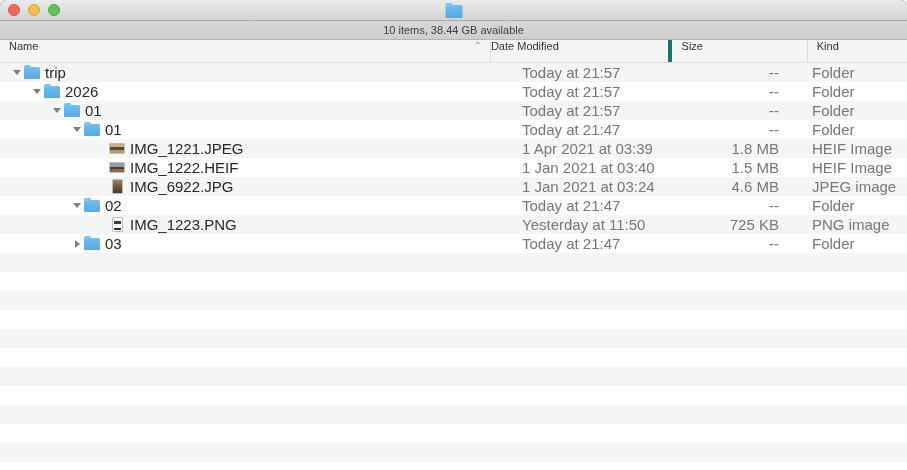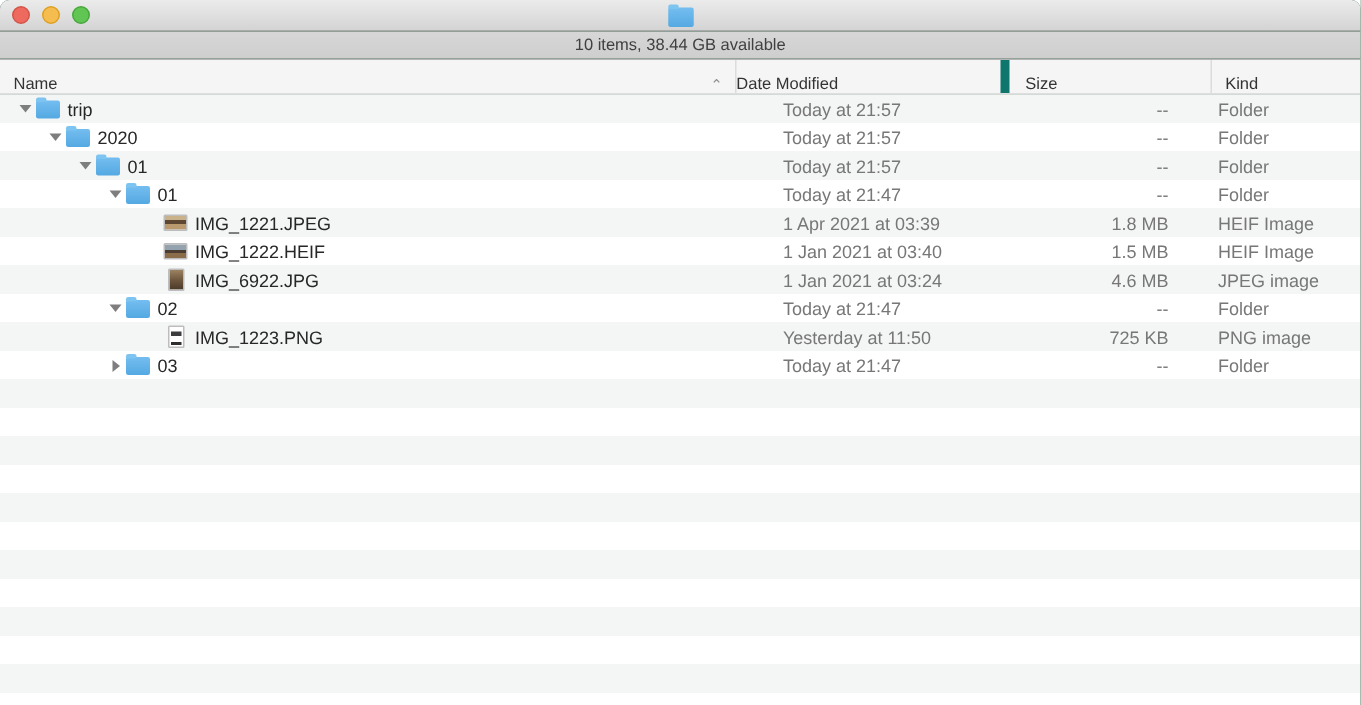--- a/index.html
+++ b/index.html
@@ -55,38 +55,38 @@
 
   
   .colheaders {
     height: 23px;
     background: #f5f5f6;
     border-bottom: 1px solid #dedede;
     display: flex;
     font-size: 11px; color: #333333;
     align-items: stretch;
   }
-  .colheaders .hcell { display: flex; align-items: flex-end; }
+  .colheaders .hcell { display: flex; align-items: flex-start; }
   .h-name { width: 510px; padding-left: 9px; justify-content: space-between; }
   .h-date { width: 185px; border-left: 1px solid #dcdcdc; }
-  .h-size { width: 108px; padding-left: 10px; border-left: 6px solid #0f766e; }
+  .h-size { width: 108px; padding-left: 10px; border-left: 4px solid #0f766e; }
   .h-kind { width: 104px; padding-left: 9px;  border-left: 1px solid #dcdcdc; margin-left: 35px; }
   .sort-chevron {
     color: #8f8f8f; font-size: 10px; margin-right: 8px;
     line-height: 1; transform: translateY(1px);
   }
 
   
   .list {
     height: 407px;
     background: repeating-linear-gradient(180deg,
       #f4f5f5 0px, #f4f5f5 19px,
       #ffffff 19px, #ffffff 38px);
   }
-  .row { height: 19px; display: flex; align-items: center; font-size: 12px; }
+  .row { height: 19px; display: flex; align-items: center; font-size: 15px; }
   .cell { display: flex; align-items: center; height: 100%; }
   .c-name { width: 510px; color: #272727; overflow: hidden; white-space: nowrap; }
   .c-date { width: 185px; padding-left: 12px; color: #777777; }
   .c-size { width: 108px; padding-right: 24px; justify-content: flex-end; color: #777777; }
   .c-kind { width: 104px; padding-left: 9px; color: #777777; }
 
   .indent { display: inline-block; height: 1px; flex: none; }
   .tri { width: 14px; flex: none; display: flex; align-items: center; justify-content: center; }
   .tri.down::after {
     content: ""; border-left: 4px solid transparent; border-right: 4px solid transparent;
@@ -162,21 +162,21 @@
         <div class="cell c-size">--</div>
         <div class="cell c-kind">Folder</div>
       </div>
       <div class="row">
         <div class="cell c-name">
           <span class="indent" style="width: 30px;"></span>
           <span class="tri down"></span>
           <span class="icon-slot">
             <span class="folder-glyph"></span>
           </span>
-          <span class="name-label">2020</span>
+          <span class="name-label">2026</span>
         </div>
         <div class="cell c-date">Today at 21:57</div>
         <div class="cell c-size">--</div>
         <div class="cell c-kind">Folder</div>
       </div>
       <div class="row">
         <div class="cell c-name">
           <span class="indent" style="width: 50px;"></span>
           <span class="tri down"></span>
           <span class="icon-slot">

